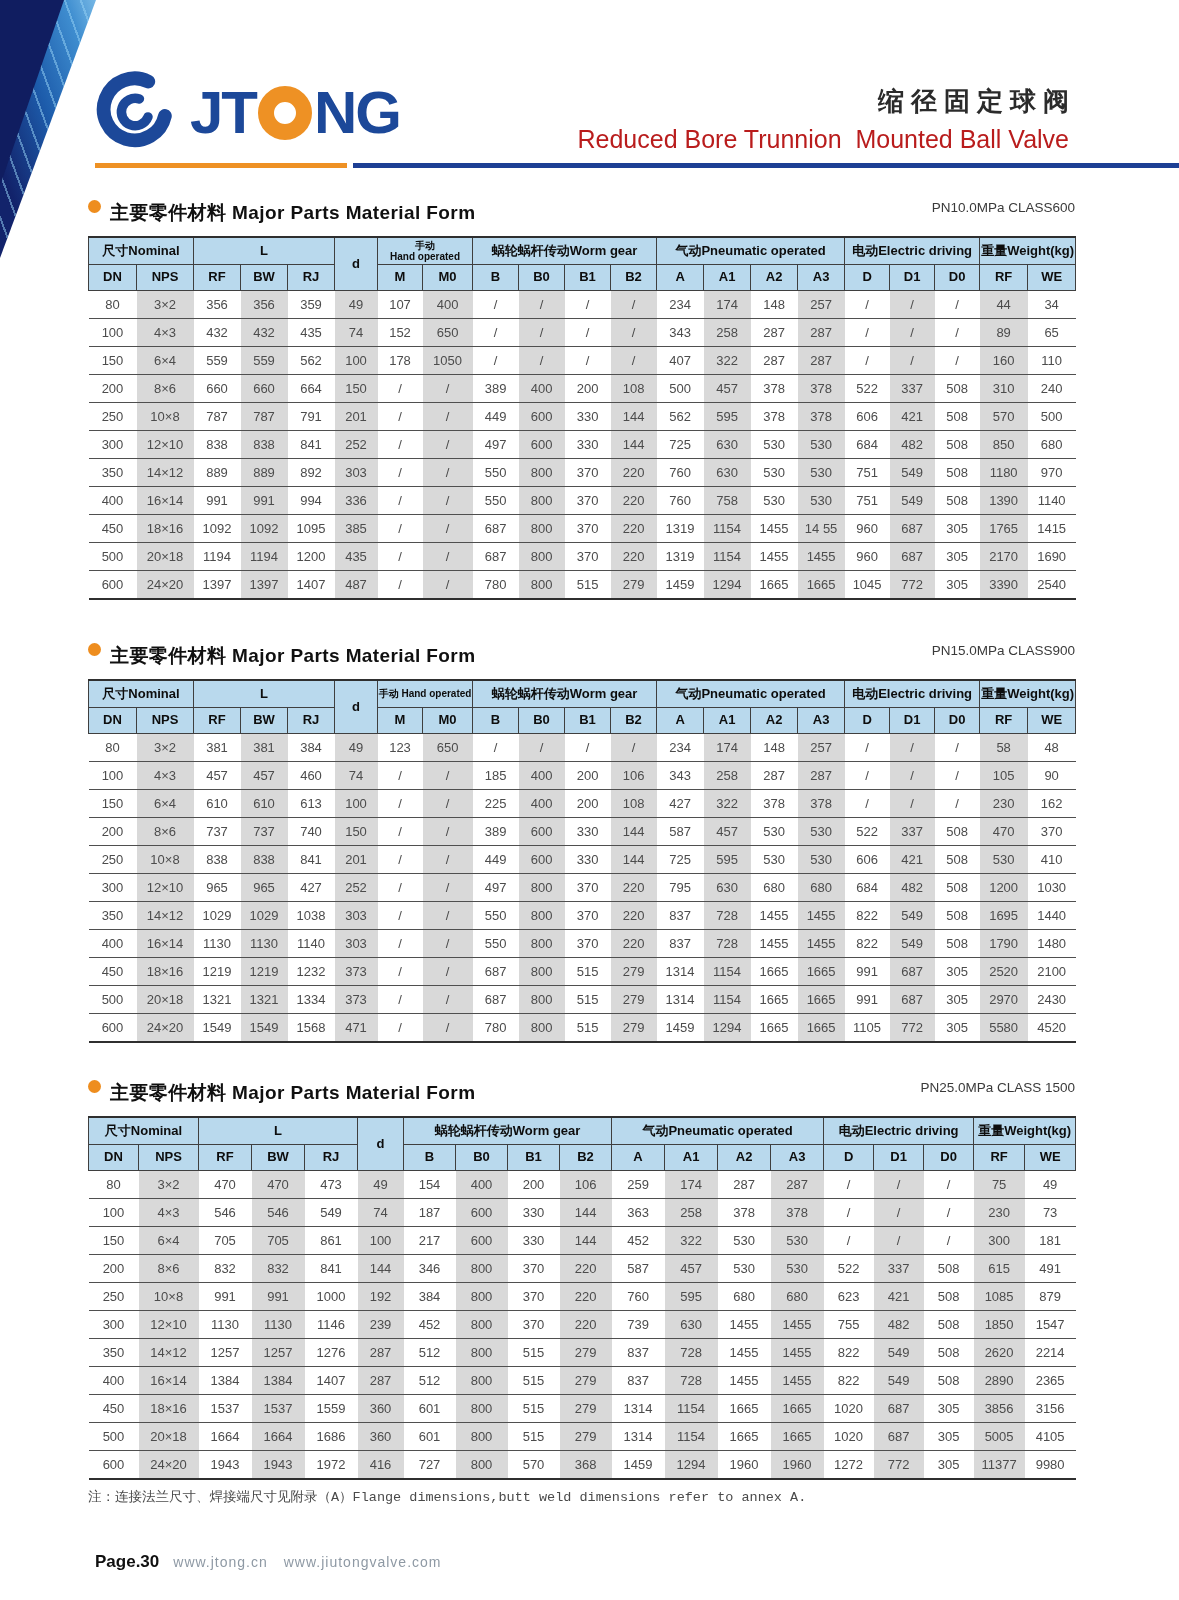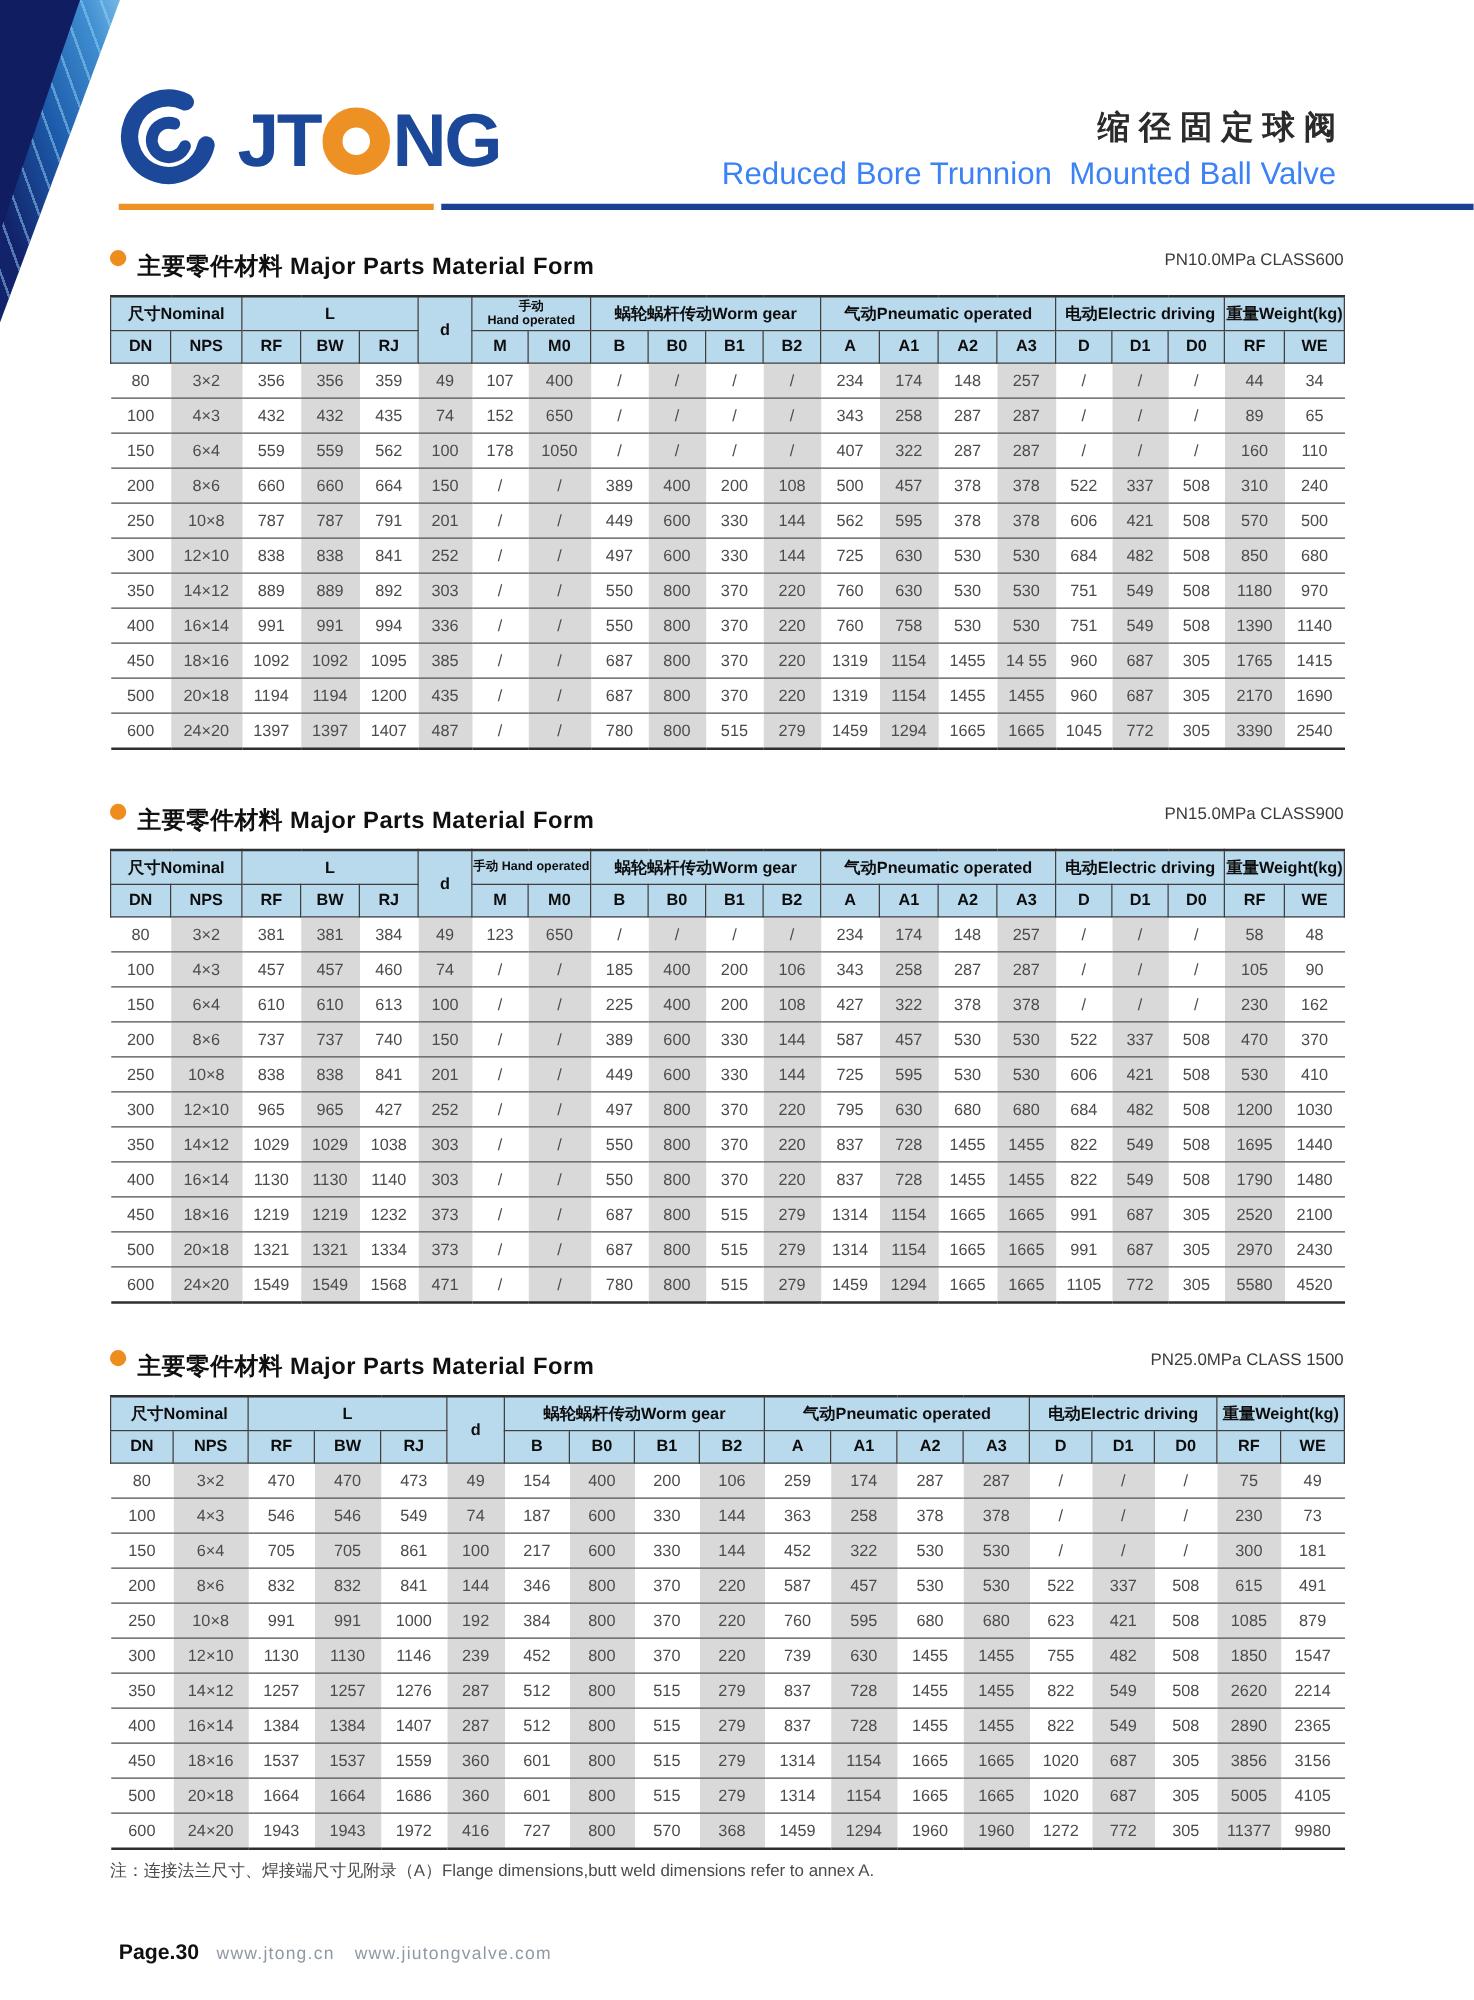--- a/index.html
+++ b/index.html
@@ -18,21 +18,21 @@
     clip-path:polygon(0 0,64% 0,0 72%);}
   
   #logo{position:absolute;left:90px;top:70px;display:flex;align-items:center;}
   #logo svg{margin-right:10px;}
   .logo-text{display:flex;align-items:center;line-height:1;}
   .logo-text .lt{font-size:60px;font-weight:800;color:#1c4899;letter-spacing:-2px;}
   .logo-o{display:inline-block;box-sizing:border-box;width:54px;height:54px;
     border:16px solid #ee9124;border-radius:50%;background:#fff;margin:0 2px;}
   #mast-right{position:absolute;right:110px;top:84px;text-align:right;}
   .mast-zh{font-size:26px;letter-spacing:7px;color:#2b2b2b;font-weight:bold;margin-right:-7px;}
-  .mast-en{font-size:25px;color:#3b82f6;margin-top:6px;white-space:pre;}
+  .mast-en{font-size:25px;color:#b91c1c;margin-top:6px;white-space:pre;}
   .rule-orange{position:absolute;left:95px;top:163px;width:252px;height:5px;background:#ee9124;}
   .rule-blue{position:absolute;left:353px;top:163px;right:0;height:5px;background:#1d3f94;}
   
   .section{position:absolute;left:88px;width:987px;}
   #sec0{top:200px;} #sec1{top:643px;} #sec2{top:1080px;}
   .sec-head{display:flex;align-items:flex-start;height:28px;margin-bottom:8px;}
   .bullet{width:13px;height:13px;border-radius:50%;background:#ee8d1e;margin-right:9px;flex:none;}
   .sec-title{font-size:19px;font-weight:bold;color:#101010;letter-spacing:.4px;}
   .pn-label{margin-left:auto;font-size:13.5px;color:#3a3a3a;}
   
@@ -40,21 +40,21 @@
   thead th{background:#b9d9ed;border:1px solid #3f3f3f;font-weight:bold;color:#0d0d0d;
     font-size:13px;padding:2px 0;line-height:1.25;height:22px;}
   thead tr:last-child th{height:21px;text-align:center;}
   th.small-group{font-size:10px;line-height:1.15;padding:1px 0;}
   th.small-group div{font-size:10px;}
   tbody td{border-top:1px solid #4f4f4f;text-align:center;font-size:13px;color:#4c4c4c;
     height:27px;padding:0;}
   tbody tr:last-child td{border-bottom:2px solid #2f2f2f;}
   td.shade{background:#d9d9d9;}
   
-  #note{position:absolute;left:88px;top:1488px;font-size:13.5px;color:#4a4a4a;}
+  #note{position:absolute;left:88px;top:1488px;font-size:13.5px;color:#4a4a4a;font-family:Liberation Mono, monospace;}
   #footer{position:absolute;left:95px;top:1540px;display:flex;align-items:baseline;}
   .page-label{font-weight:bold;font-size:17px;color:#101010;margin-right:14px;margin-top:12px;}
   .footer-url{color:#8e99a4;font-size:14px;letter-spacing:1px;margin-right:16px;}
 </style>
 </head>
 <body>
 
 <div id="decor">
   <div class="stripes"></div>
   <div class="navy"></div>

